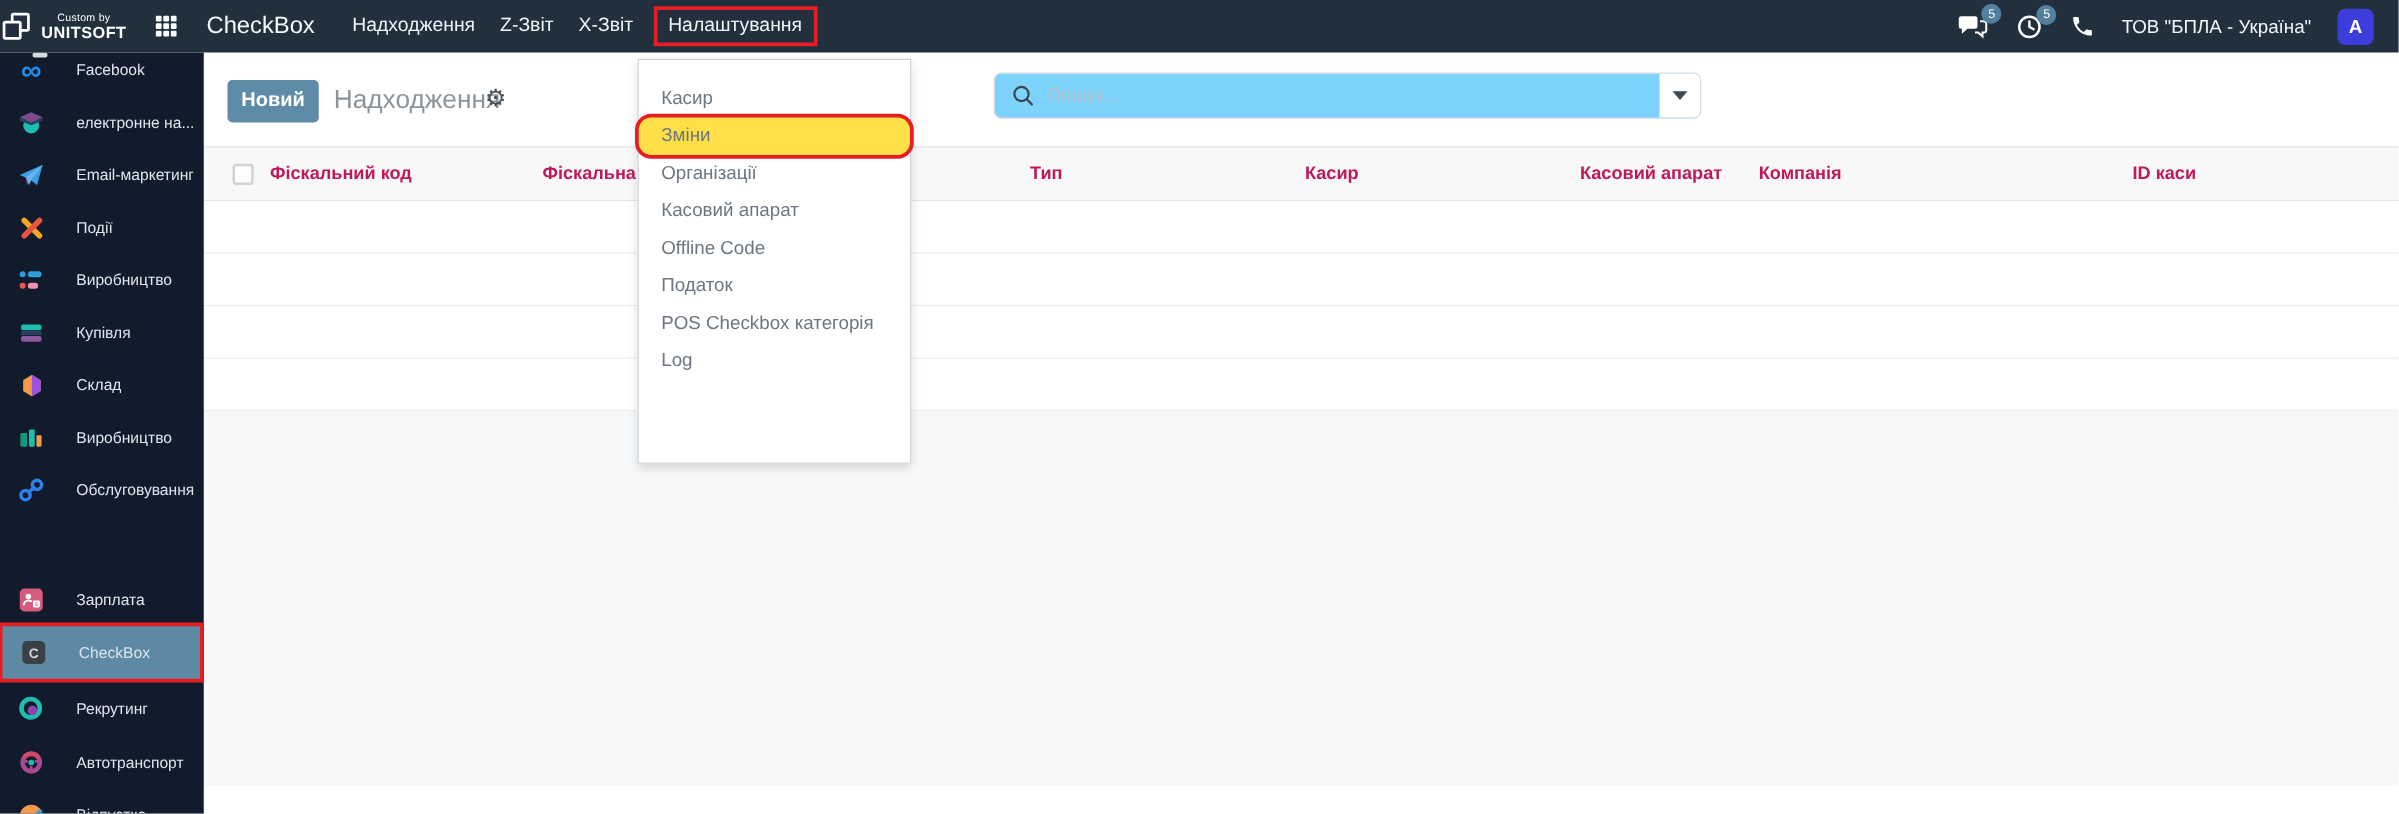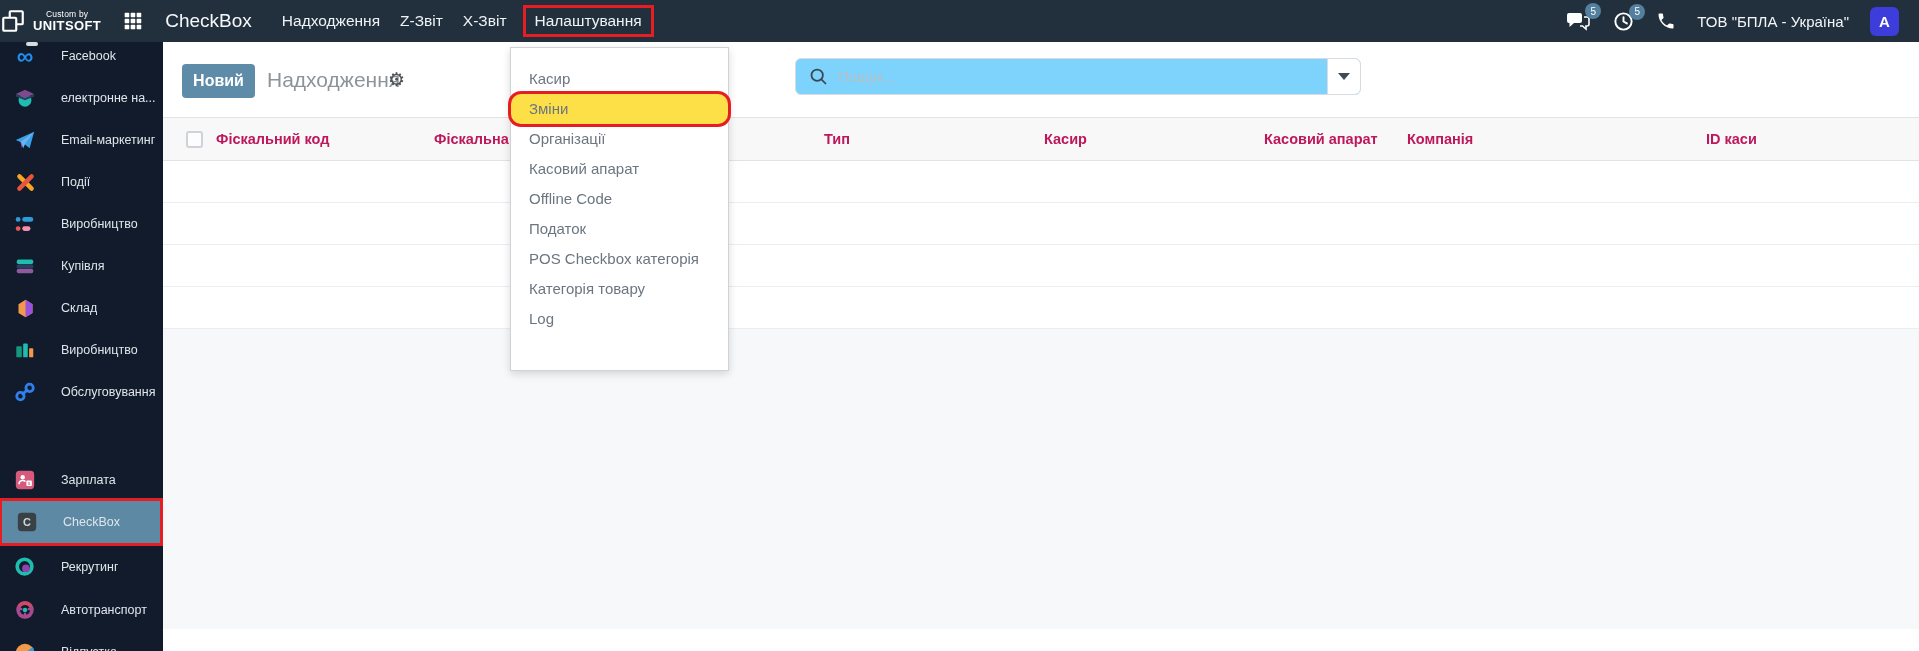--- a/index.html
+++ b/index.html
@@ -319,17 +319,16 @@
   </div>
 
   <div class="menu">
     <div class="menu-item">Касир</div>
     <div class="menu-item hl">Зміни</div>
     <div class="menu-item">Організації</div>
     <div class="menu-item">Касовий апарат</div>
     <div class="menu-item">Offline Code</div>
     <div class="menu-item">Податок</div>
     <div class="menu-item">POS Checkbox категорія</div>
-    <div class="menu-item">Категорія товару</div>
     <div class="menu-item">Log</div>
   </div>
 
 </div>
 
 </body></html>

